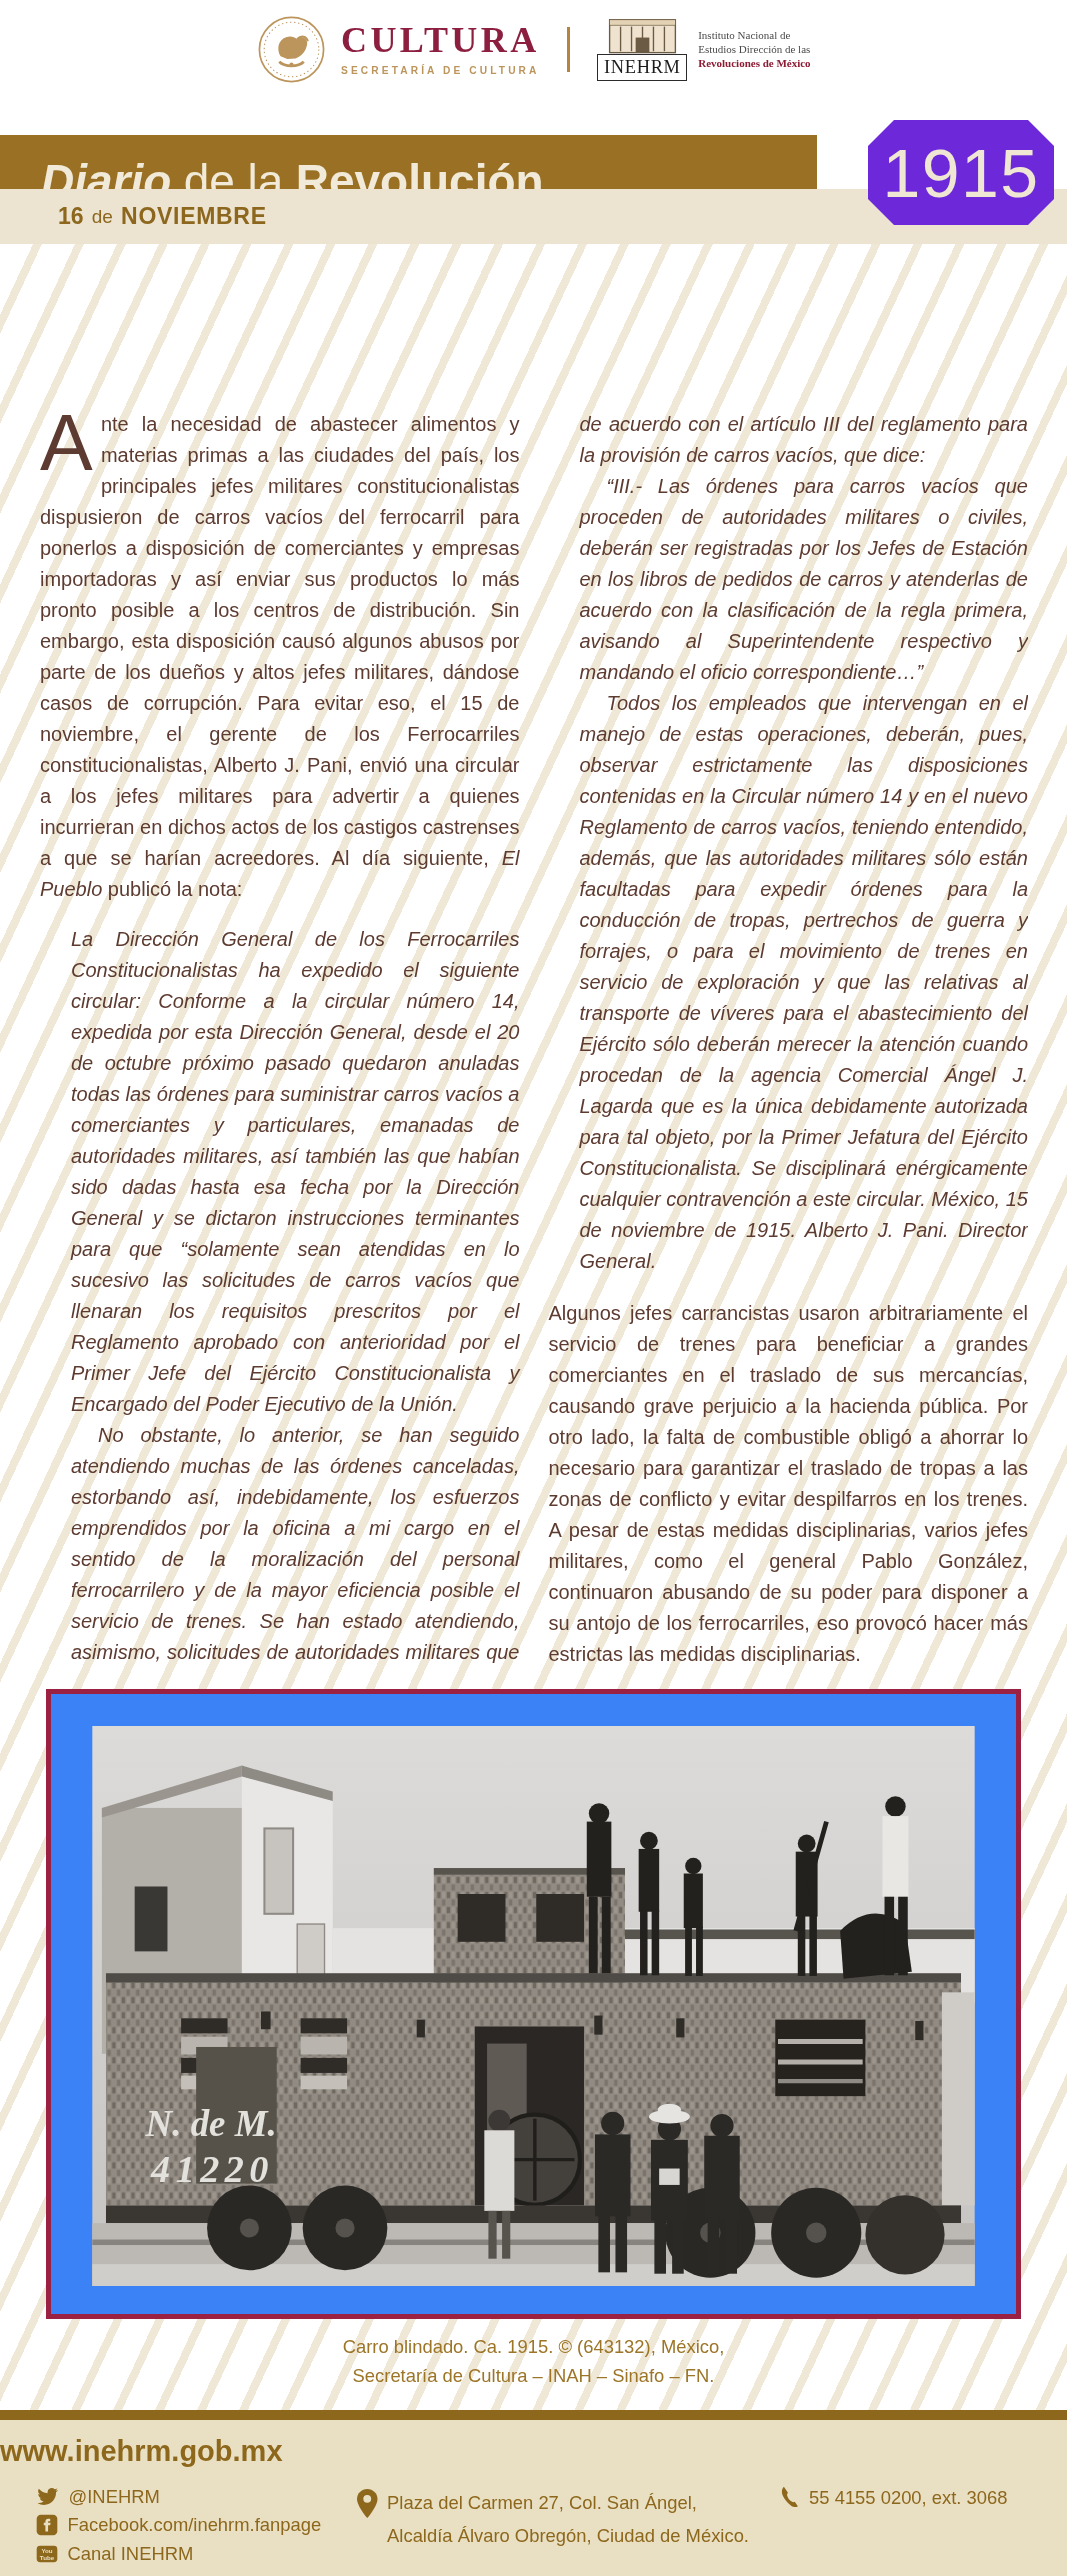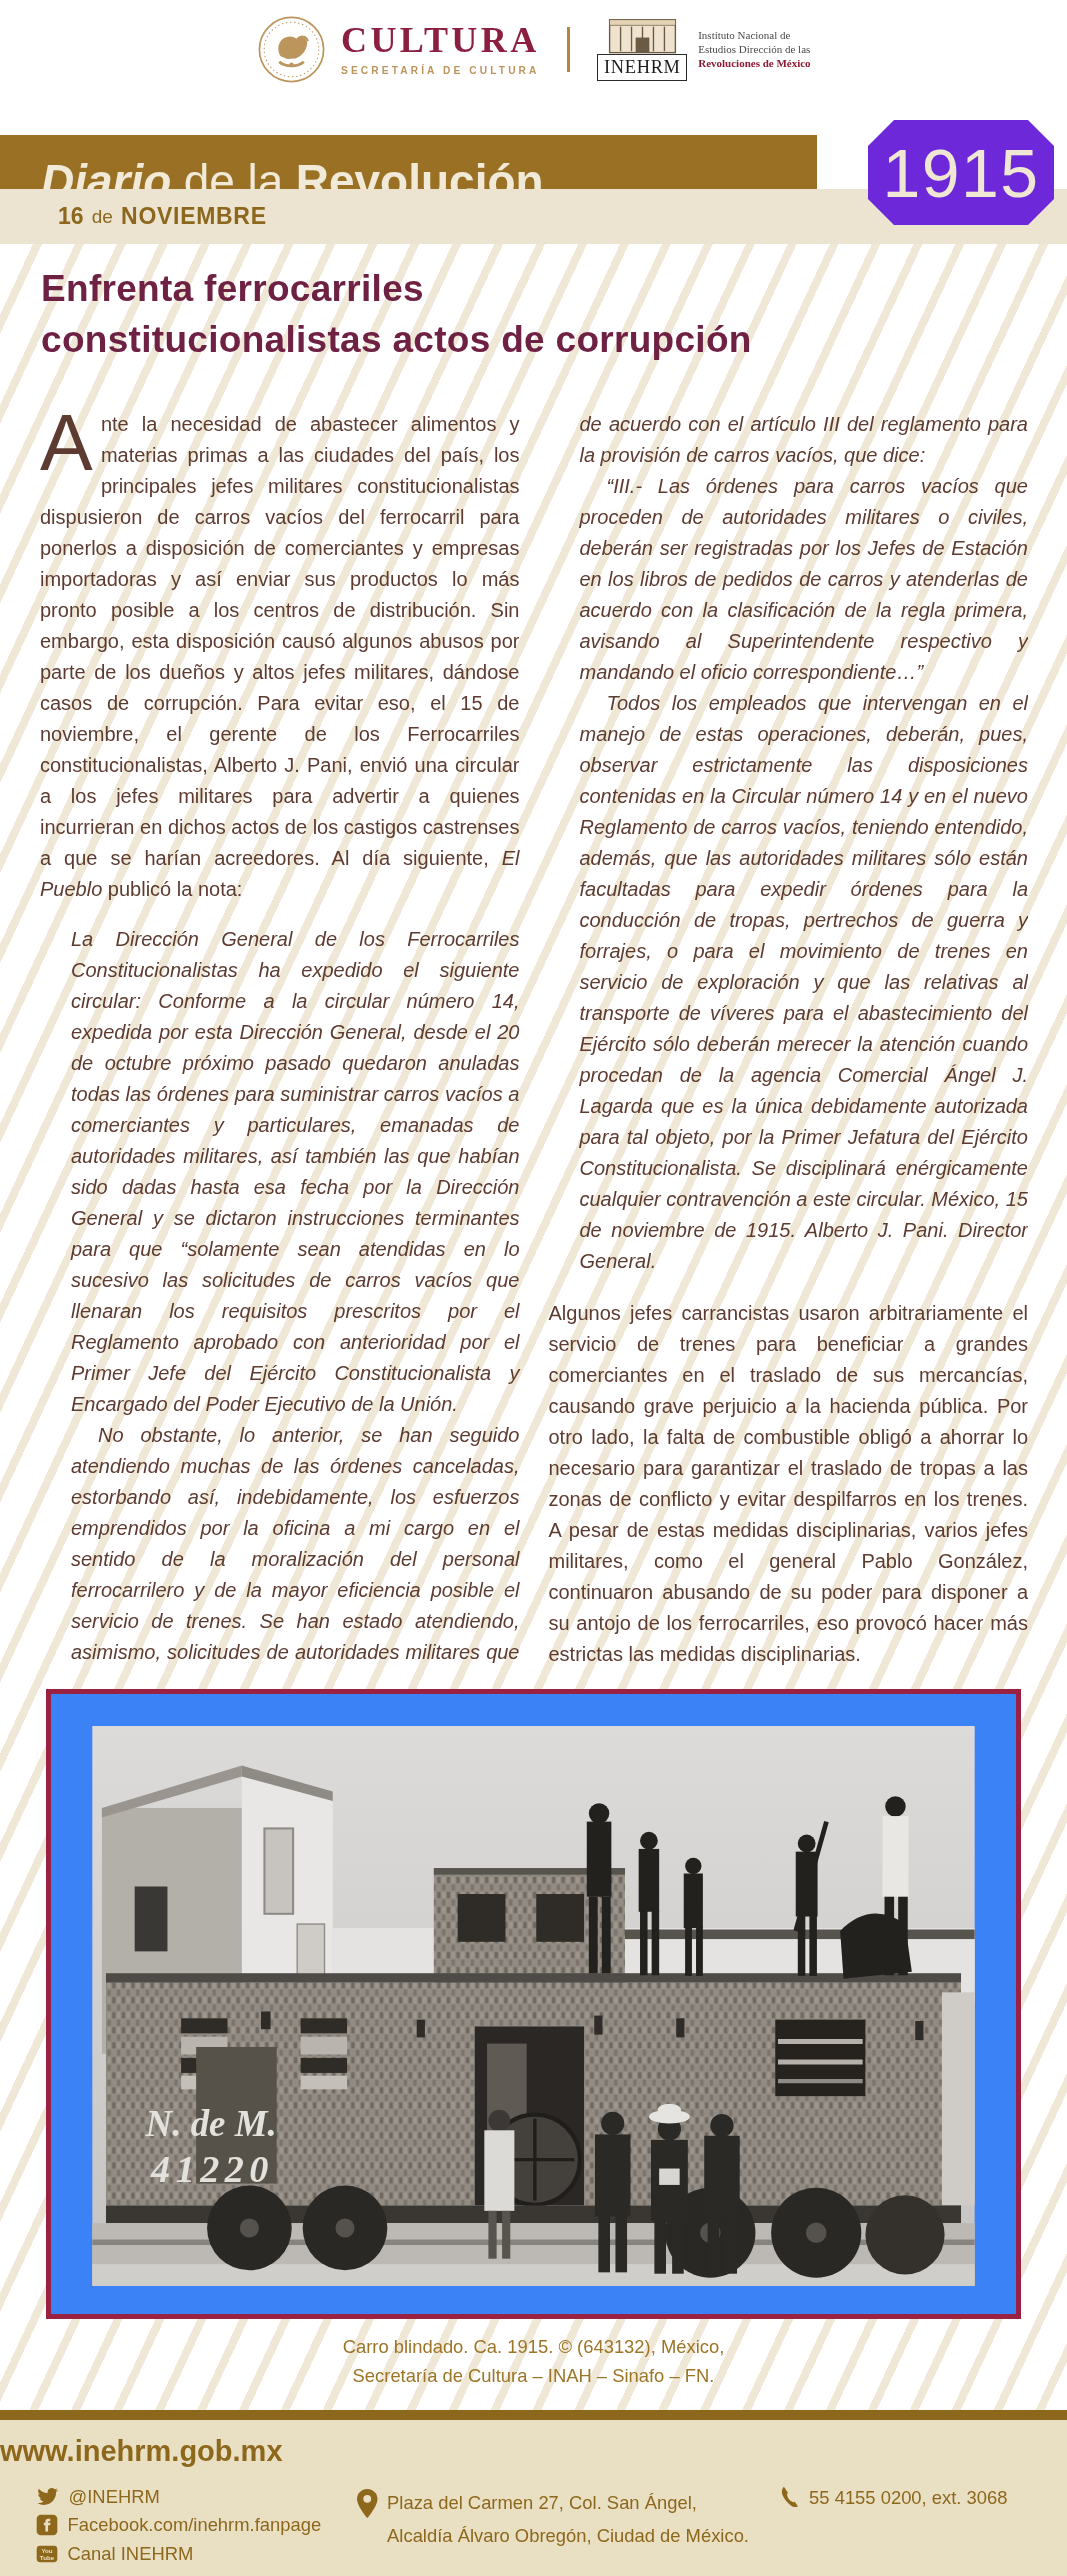--- a/index.html
+++ b/index.html
@@ -135,24 +135,20 @@
       <span class="date-day">16</span>
       <span class="date-de">de</span>
       <span class="date-month">NOVIEMBRE</span>
     </div>
   </div>
   <div class="year-badge">
     <span>1915</span>
   </div>
 
   <div class="main">
-    <div class="headline">
-      <div>Enfrenta ferrocarriles</div>
-      <div>constitucionalistas actos de corrupción</div>
-    </div>
 
     <div class="columns">
       <div class="col">
         <p><span class="dropcap">A</span><span>nte la necesidad de abastecer alimentos y materias primas a las ciudades del país, los principales jefes militares constitucionalistas dispusieron de carros vacíos del ferrocarril para ponerlos a disposición de comerciantes y empresas importadoras y así enviar sus productos lo más pronto posible a los centros de distribución. Sin embargo, esta disposición causó algunos abusos por parte de los dueños y altos jefes militares, dándose casos de corrupción. Para evitar eso, el 15 de noviembre, el gerente de los Ferrocarriles constitucionalistas, Alberto J. Pani, envió una circular a los jefes militares para advertir a quienes incurrieran en dichos actos de los castigos castrenses a que se harían acreedores. Al día siguiente, </span><i>El Pueblo</i><span> publicó la nota:</span></p>
         <div class="quote">
           <p>La Dirección General de los Ferrocarriles Constitucionalistas ha expedido el siguiente circular: Conforme a la circular número 14, expedida por esta Dirección General, desde el 20 de octubre próximo pasado quedaron anuladas todas las órdenes para suministrar carros vacíos a comerciantes y particulares, emanadas de autoridades militares, así también las que habían sido dadas hasta esa fecha por la Dirección General y se dictaron instrucciones terminantes para que “solamente sean atendidas en lo sucesivo las solicitudes de carros vacíos que llenaran los requisitos prescritos por el Reglamento aprobado con anterioridad por el Primer Jefe del Ejército Constitucionalista y Encargado del Poder Ejecutivo de la Unión.</p>
           <p class="indent">No obstante, lo anterior, se han seguido atendiendo muchas de las órdenes canceladas, estorbando así, indebidamente, los esfuerzos emprendidos por la oficina a mi cargo en el sentido de la moralización del personal ferrocarrilero y de la mayor eficiencia posible el servicio de trenes. Se han estado atendiendo, asimismo, solicitudes de autoridades militares que no han sido formuladas</p>
         </div>
       </div>
       <div class="col">

